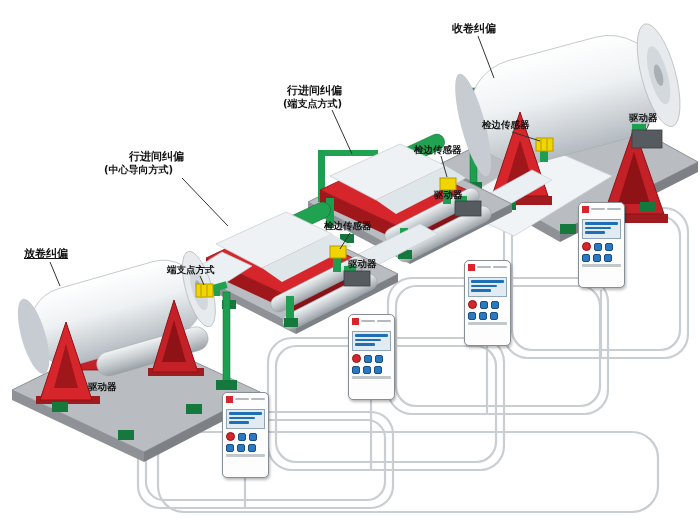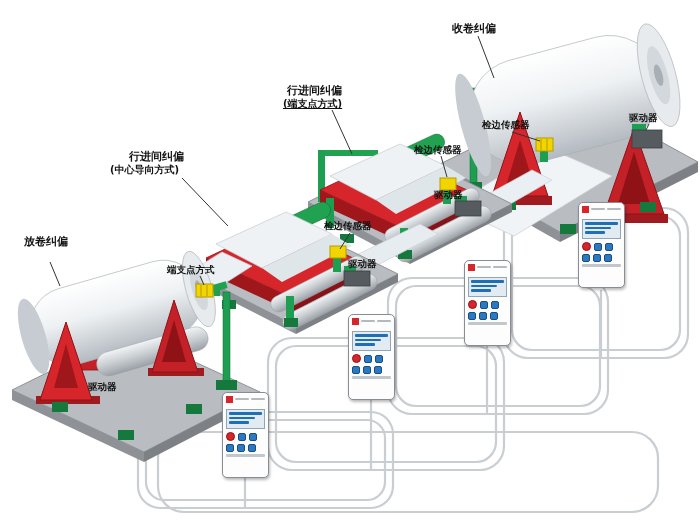--- a/index.html
+++ b/index.html
@@ -329,31 +329,31 @@
         <div class="bluebtn"></div>
       </div>
     <div class="btnrow">
         <div class="bluebtn"></div>
         <div class="bluebtn"></div>
         <div class="bluebtn"></div>
       </div>
     <div class="ctrl-foot"></div>
   </div>
 
-  <div class="lbl" style="left:24px;top:235px;">放卷纠偏</div>
+  <div class="lbl" style="left:24px;top:247px;text-decoration:underline;">放卷纠偏</div>
   <div class="lbl small" style="left:167px;top:264px;">端支点方式</div>
   <div class="lbl small" style="left:88px;top:381px;">驱动器</div>
 
   <div class="lbl" style="left:129px;top:150px;">行进间纠偏</div>
-  <div class="lbl sub" style="left:110px;top:164px;">(中心导向方式)</div>
+  <div class="lbl sub" style="left:104px;top:164px;">(中心导向方式)</div>
   <div class="lbl small" style="left:324px;top:220px;">检边传感器</div>
   <div class="lbl small" style="left:348px;top:258px;">驱动器</div>
 
   <div class="lbl" style="left:287px;top:84px;">行进间纠偏</div>
-  <div class="lbl sub" style="left:283px;top:98px;text-decoration:underline;">(端支点方式)</div>
+  <div class="lbl sub" style="left:283px;top:98px;">(端支点方式)</div>
   <div class="lbl small" style="left:414px;top:144px;">检边传感器</div>
   <div class="lbl small" style="left:434px;top:189px;">驱动器</div>
 
   <div class="lbl" style="left:452px;top:22px;">收卷纠偏</div>
   <div class="lbl small" style="left:482px;top:119px;">检边传感器</div>
   <div class="lbl small" style="left:629px;top:112px;">驱动器</div>
 
 </div>
 
 </body></html>

